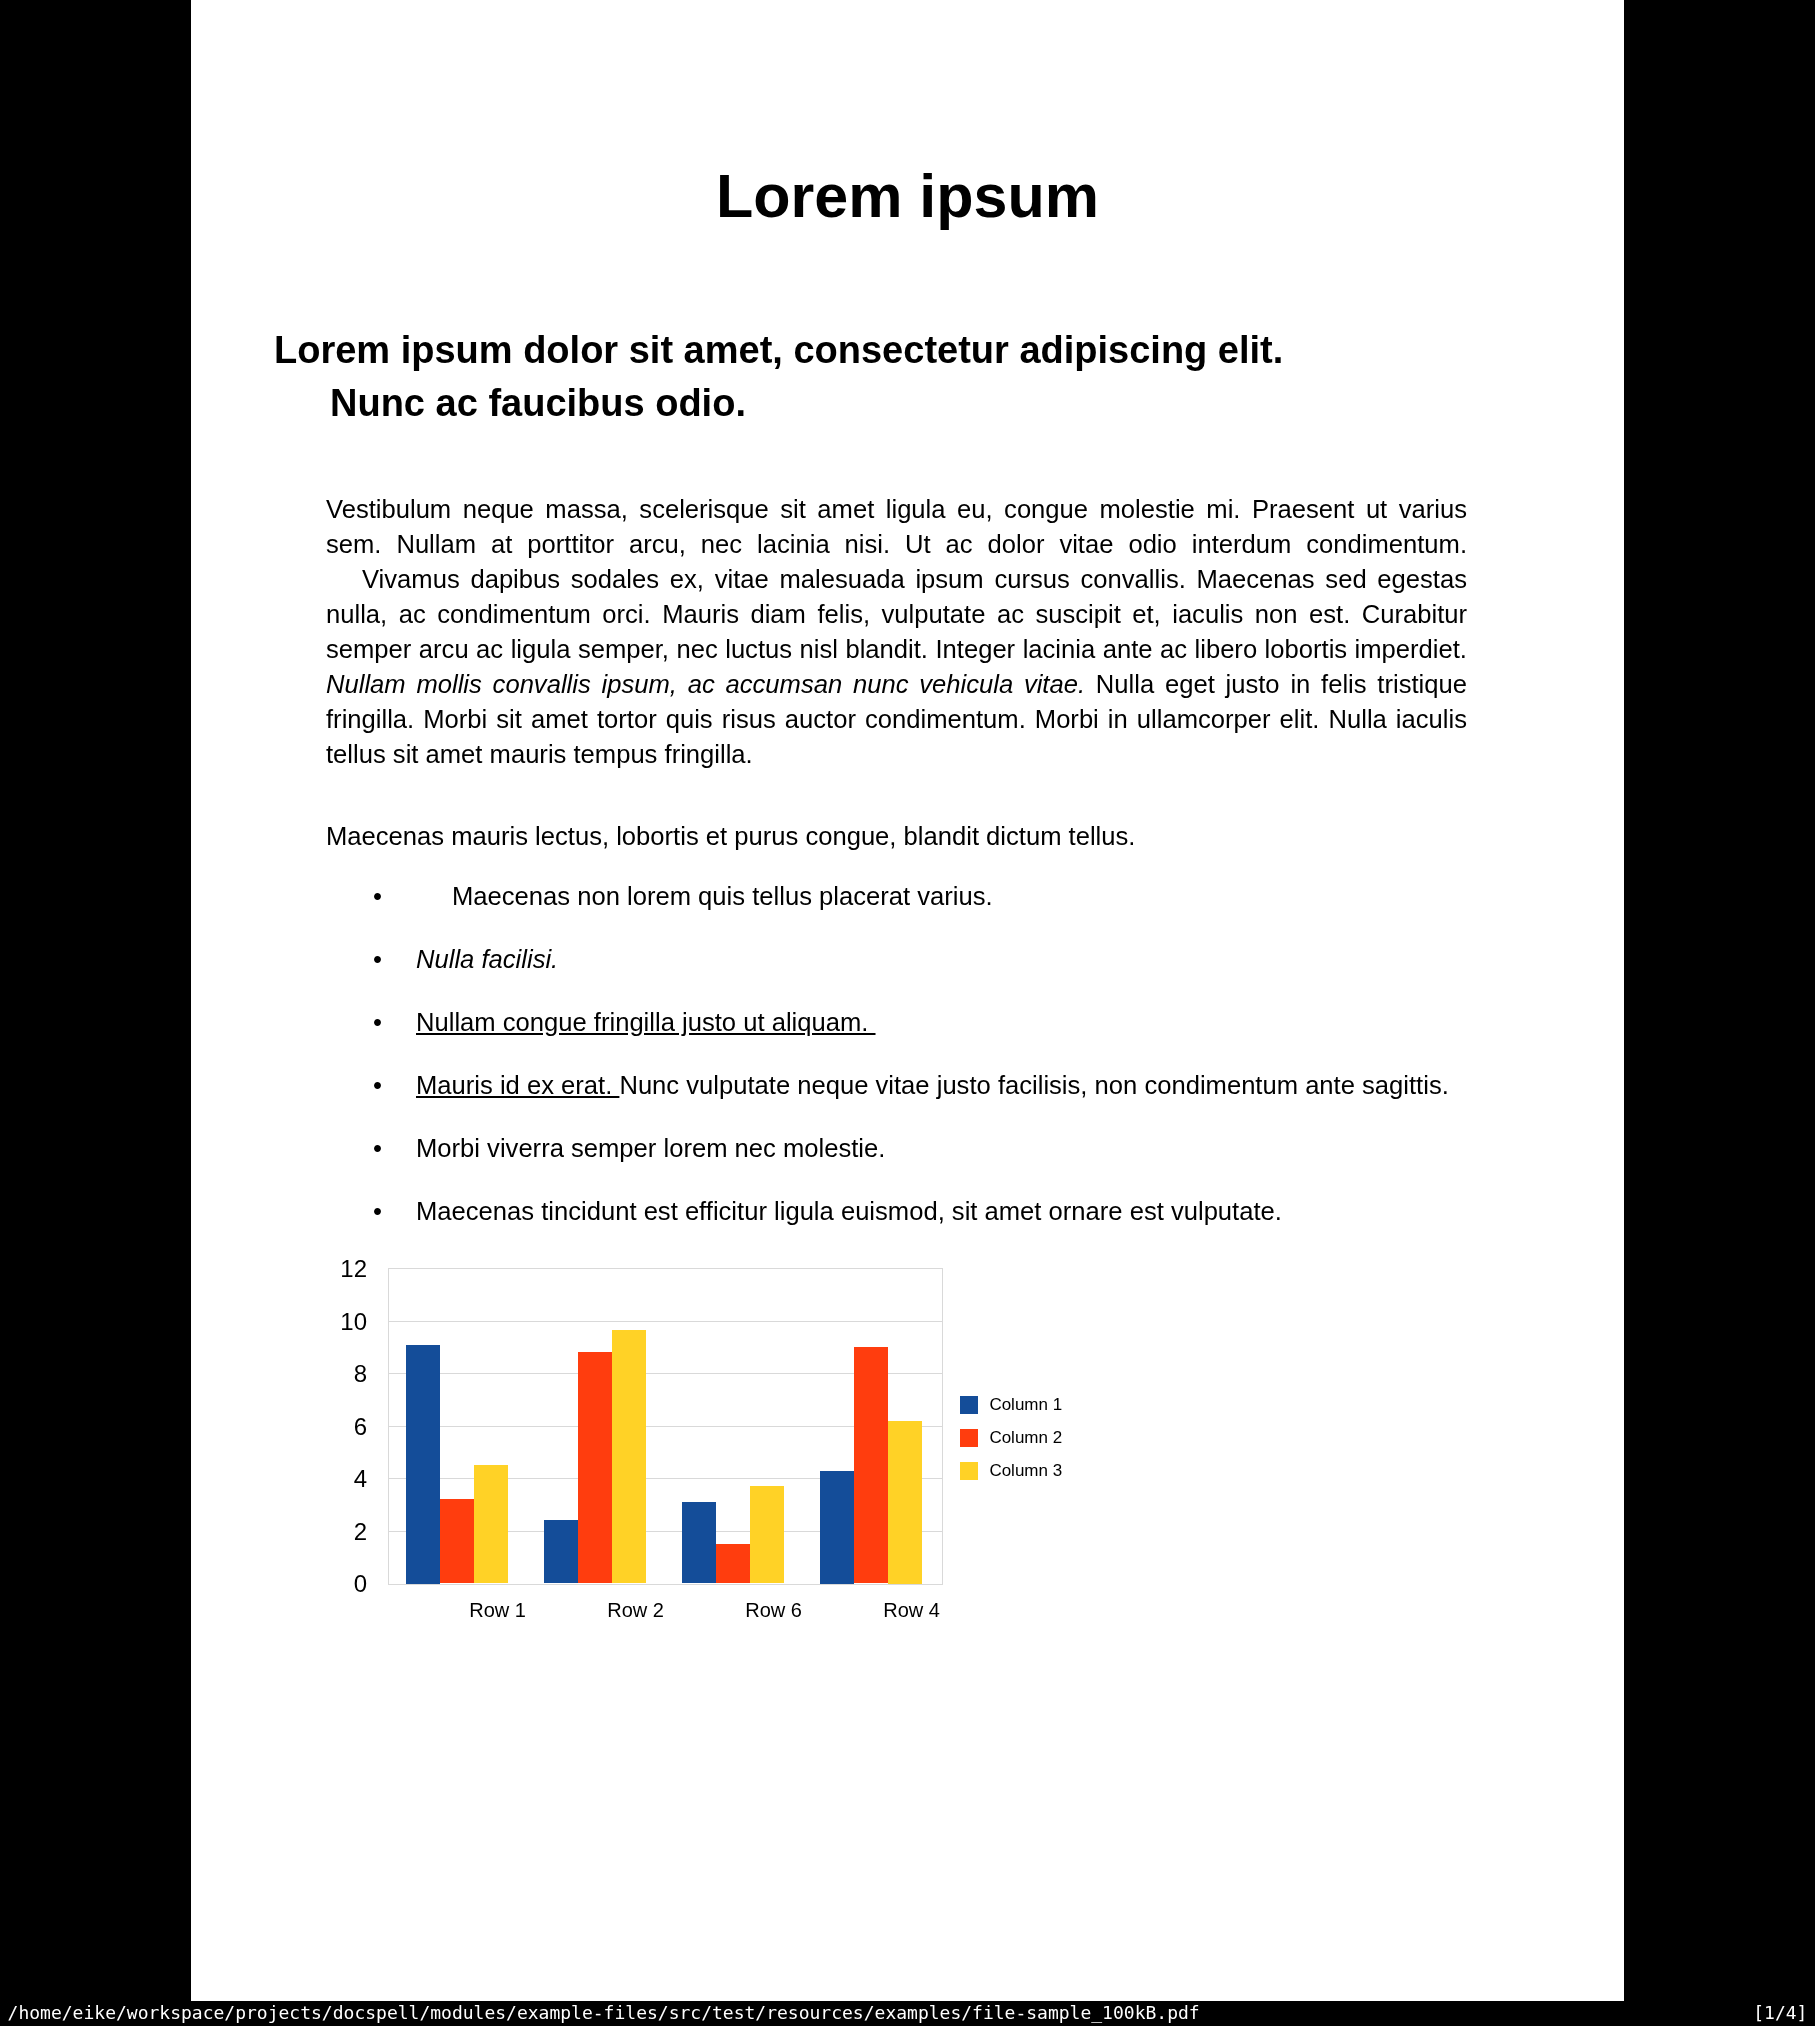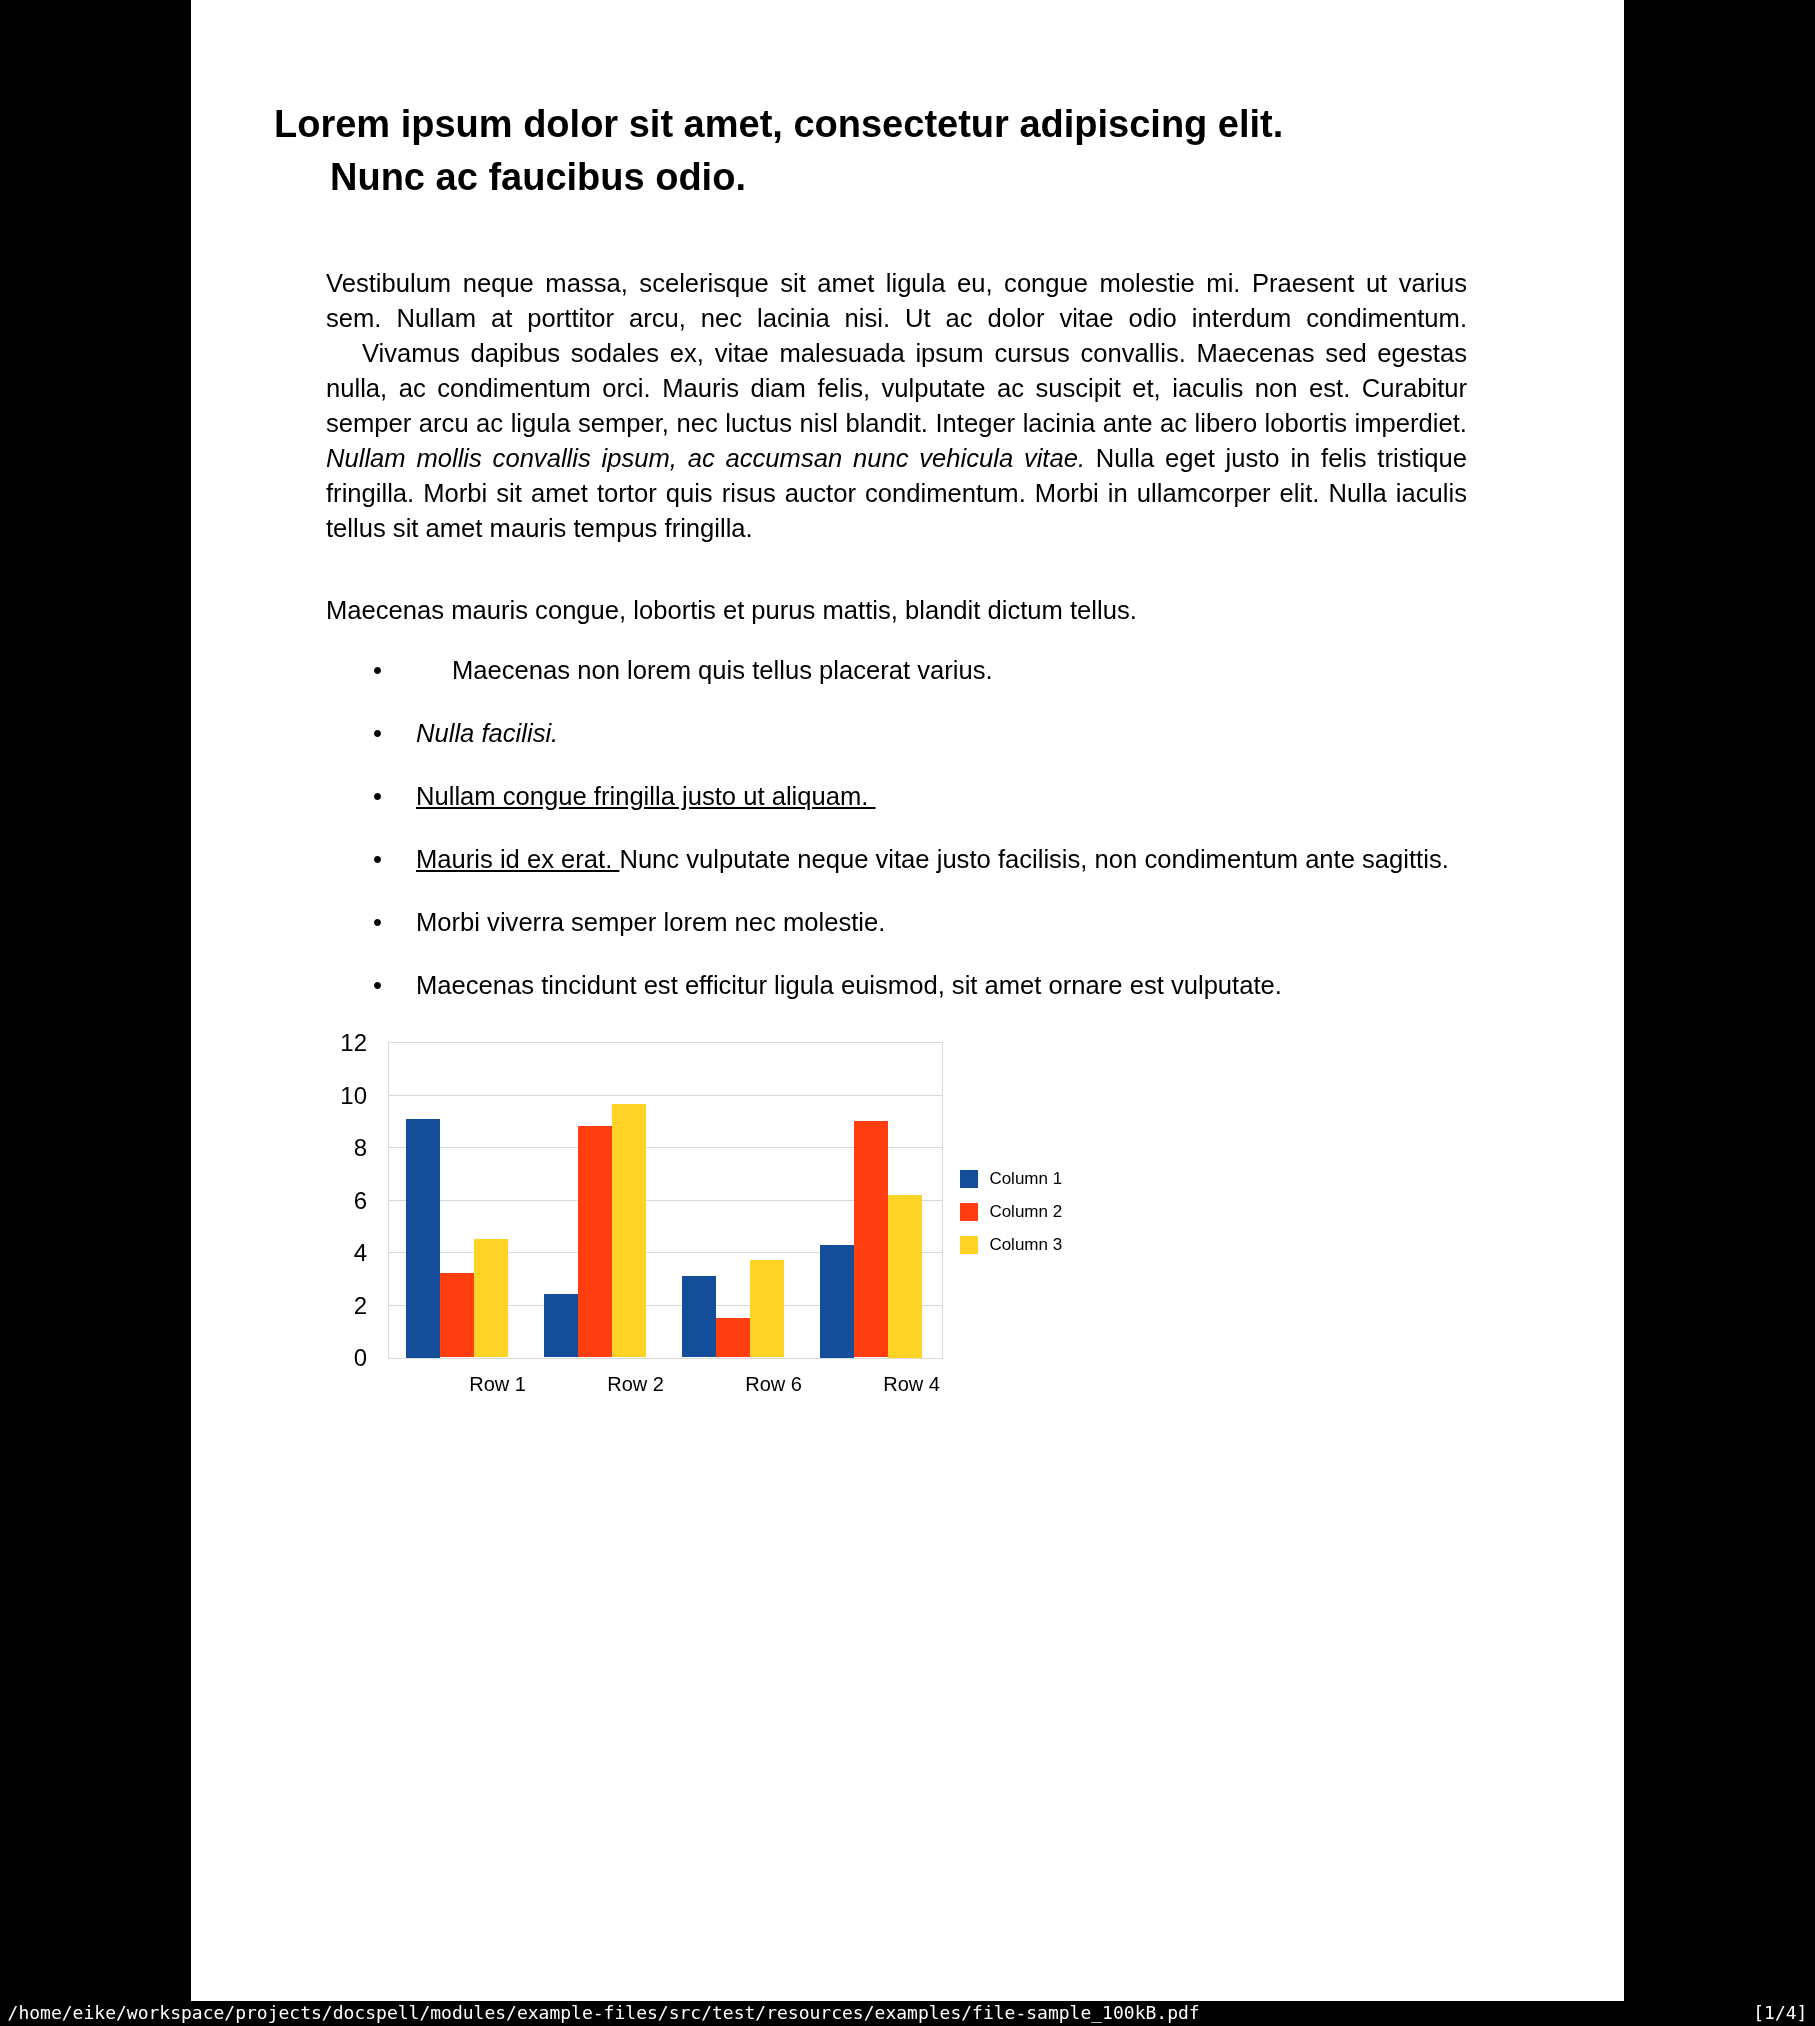--- a/index.html
+++ b/index.html
@@ -147,24 +147,25 @@
     padding: 0 7.6px;
     box-sizing: border-box;
     white-space: nowrap;
   }
 </style>
 </head>
 <body>
 
 <div class="viewer">
   <div class="pdf-page">
+    <h1 class="doc-title">Lorem ipsum</h1>
     <h2 class="doc-heading">Lorem ipsum dolor sit amet, consectetur adipiscing elit.
 Nunc ac faucibus odio.</h2>
     <p class="body-para para-1" id="para-0"><span class="seg-normal">Vestibulum neque massa, scelerisque sit amet ligula eu, congue molestie mi. Praesent ut varius sem. Nullam at porttitor arcu, nec lacinia nisi. Ut ac dolor vitae odio interdum condimentum. </span><span class="seg-bold">Vivamus dapibus sodales ex, vitae malesuada ipsum cursus convallis. Maecenas sed egestas nulla, ac condimentum orci. </span><span class="seg-normal">Mauris diam felis, vulputate ac suscipit et, iaculis non est. Curabitur semper arcu ac ligula semper, nec luctus nisl blandit. Integer lacinia ante ac libero lobortis imperdiet. </span><span class="seg-italic">Nullam mollis convallis ipsum, ac accumsan nunc vehicula vitae. </span><span class="seg-normal">Nulla eget justo in felis tristique fringilla. Morbi sit amet tortor quis risus auctor condimentum. Morbi in ullamcorper elit. Nulla iaculis tellus sit amet mauris tempus fringilla.</span></p>
-    <p class="body-para para-2" id="para-1"><span class="seg-normal">Maecenas mauris congue, lobortis et purus mattis, blandit dictum tellus.</span></p>
+    <p class="body-para para-2" id="para-1"><span class="seg-normal">Maecenas mauris lectus, lobortis et purus congue, blandit dictum tellus.</span></p>
     <ul class="doc-list" id="bullet-list">
         <li><span class="bullet-glyph">•</span><span class="seg-bold">Maecenas non lorem quis tellus placerat varius.</span></li>
         <li><span class="bullet-glyph">•</span><span class="seg-italic">Nulla facilisi.</span></li>
         <li><span class="bullet-glyph">•</span><span class="seg-underline">Nullam congue fringilla justo ut aliquam. </span></li>
         <li><span class="bullet-glyph">•</span><span class="seg-underline">Mauris id ex erat. </span><span class="seg-normal">Nunc vulputate neque vitae justo facilisis, non condimentum ante sagittis.</span></li>
         <li><span class="bullet-glyph">•</span><span class="seg-normal">Morbi viverra semper lorem nec molestie.</span></li>
         <li><span class="bullet-glyph">•</span><span class="seg-normal">Maecenas tincidunt est efficitur ligula euismod, sit amet ornare est vulputate.</span></li>
       </ul>
     <div class="chart" id="chart">
       <div class="plot-area"></div>

